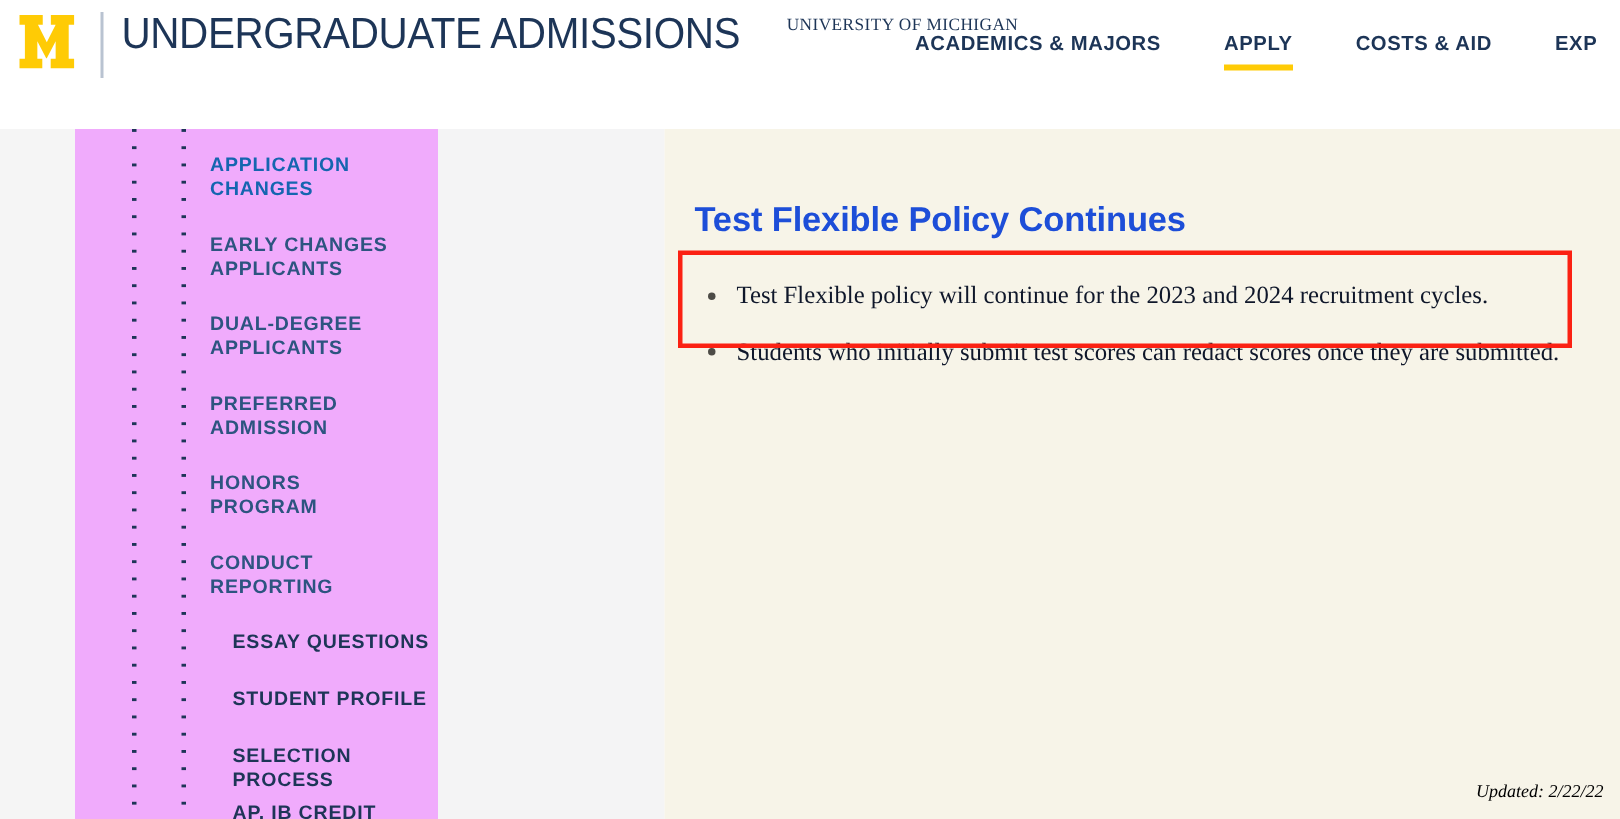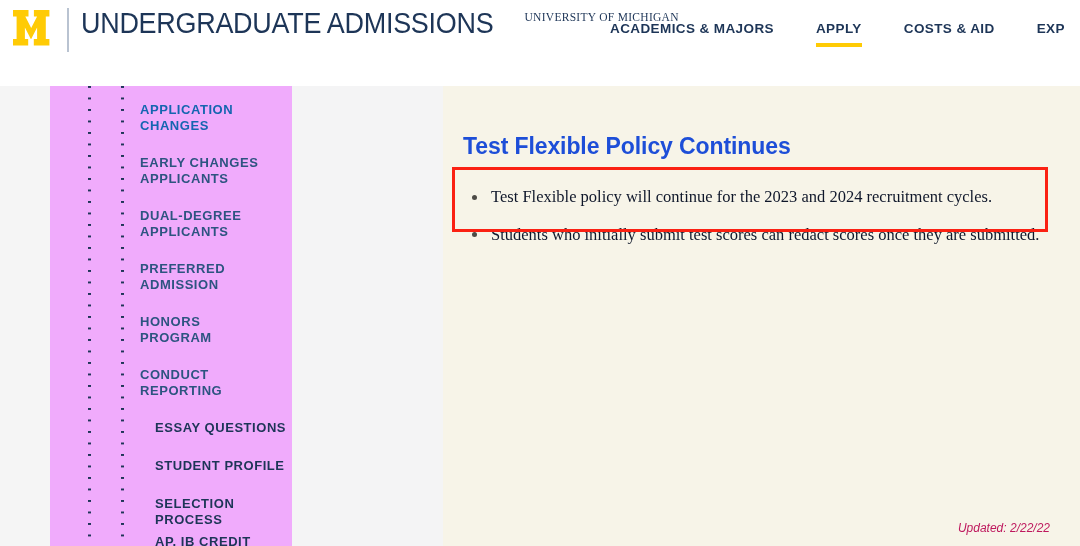--- a/index.html
+++ b/index.html
@@ -203,25 +203,25 @@
     left: 9px; top: 12.5px;
     width: 5px; height: 5px;
     border-radius: 50%;
     background: #4d4b46;
   }
   .bullet.first { padding-top: 9px; padding-bottom: 8px; }
   .bullet.first::before { top: 21.5px; }
 
   .updated-note {
     position: absolute;
-    right: 30px; bottom: 11px;
+    right: 11px; bottom: 11px;
     font-size: 12px;
     font-style: italic;
-    color: #be185d;
-    font-family: Liberation Sans, sans-serif;
+    color: #000000;
+    font-family: Liberation Serif, serif;
   }
 
   
   .annotation-box {
     position: absolute;
     left: 452px; top: 167px;
     width: 596px; height: 65px;
     border: 3px solid #fb2113;
     box-sizing: border-box;
     z-index: 6;

